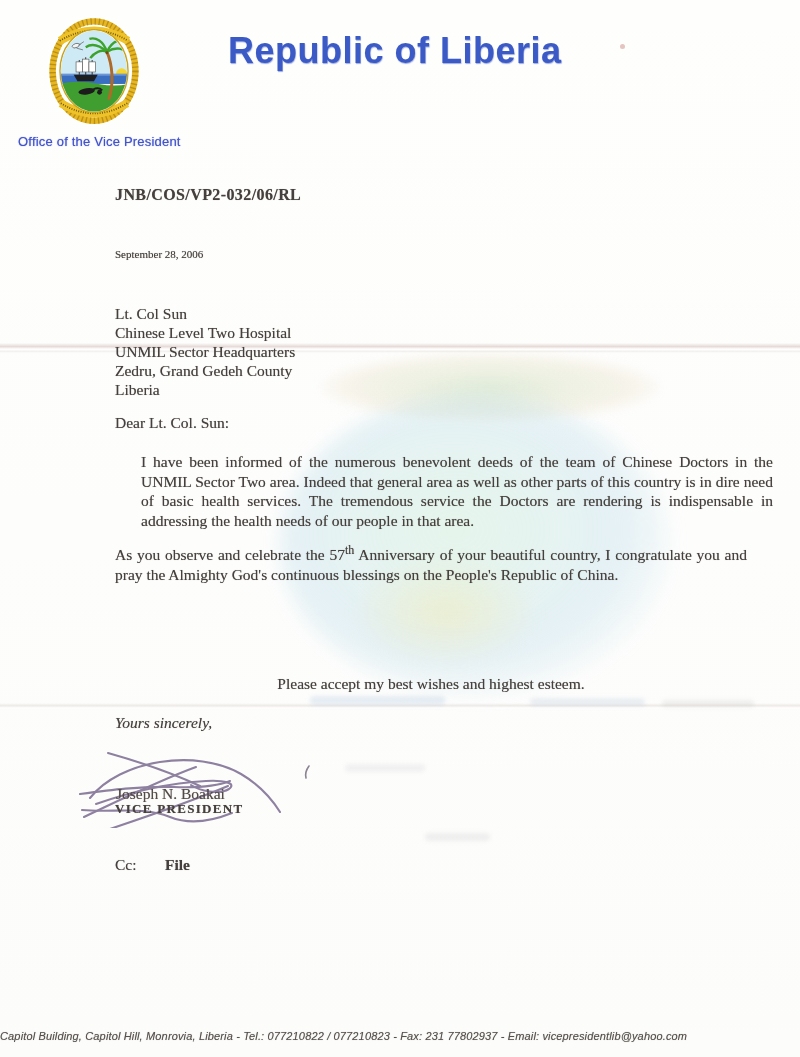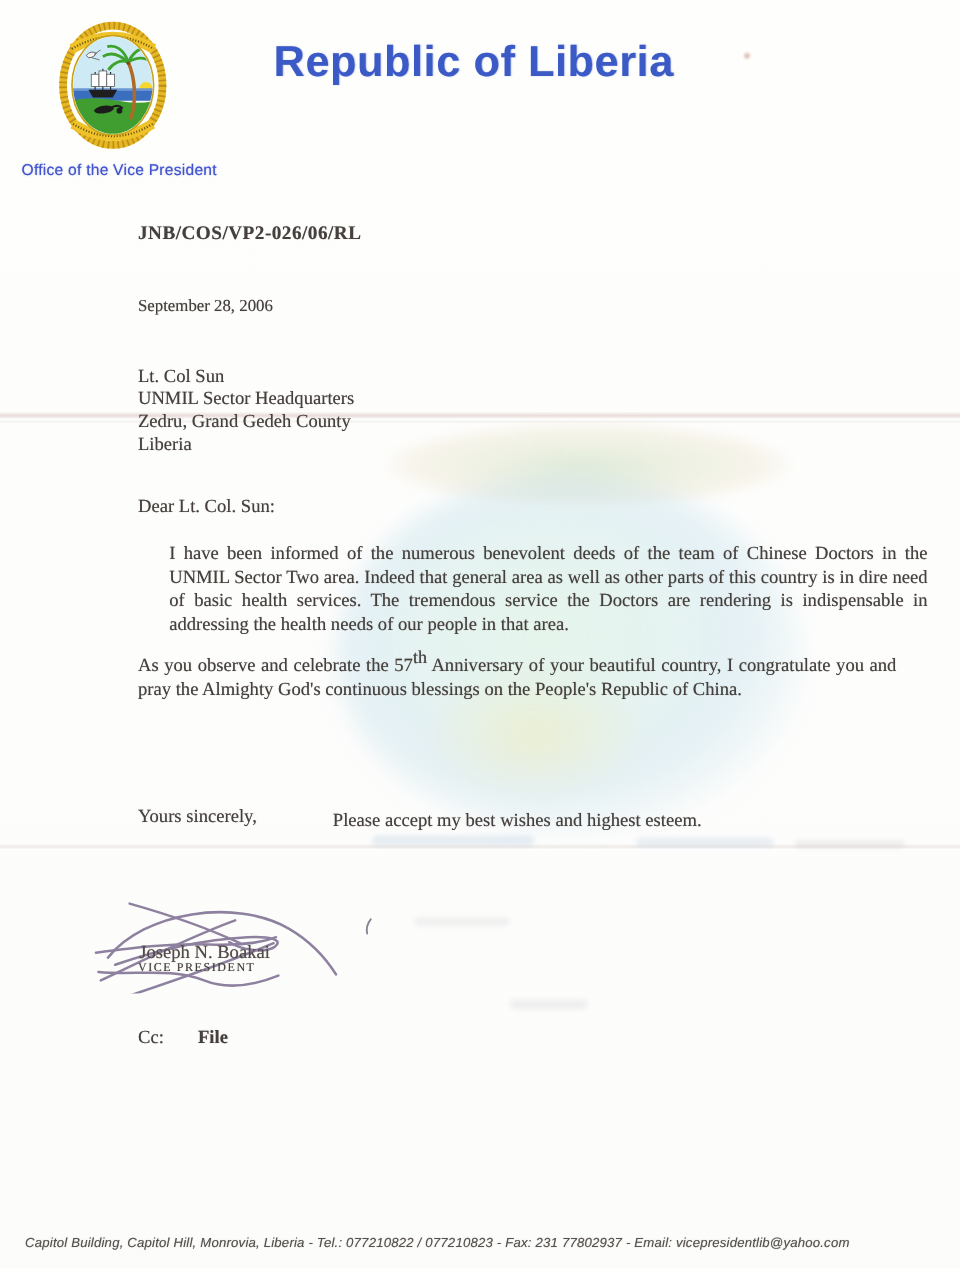--- a/index.html
+++ b/index.html
@@ -23,42 +23,42 @@
     position:absolute; left:228px; top:30px;
     font-family:"Liberation Sans", sans-serif; font-weight:bold; font-size:36px;
     color:#3b5ac6; letter-spacing:0.5px;
     text-shadow:0.6px 0.6px 1px rgba(59,90,198,0.5);
   }
   .pink-dot { position:absolute; left:620px; top:44px; width:5px; height:5px; border-radius:50%;
     background:rgba(205,150,140,0.55); filter:blur(0.7px); }
 
   
   .refline { position:absolute; left:115px; top:186px; font-weight:bold; font-size:16px; letter-spacing:0.4px; }
-  .dateline { position:absolute; left:115px; top:248px; font-size:14px; }
+  .dateline { position:absolute; left:115px; top:248px; font-size:11px; }
   .address { position:absolute; left:115px; top:304px; font-size:15.5px; line-height:19px; }
   .salutation { position:absolute; left:115px; top:414px; font-size:15.5px; }
   .para { position:absolute; left:115px; width:632px; font-size:15.5px; line-height:19.5px; text-align:justify; }
   .p1 { top:452px;margin-left:26px; }
   .p2 { top:545px; }
   .p3 { top:619px; }
   .p4 { top:674px; text-align:center; }
-  .closing { position:absolute; left:115px; top:672px; font-size:15.5px; }
-  sup { font-size:15px; vertical-align:super; line-height:0; }
+  .closing { position:absolute; left:115px; top:714px; font-size:15.5px;font-style:italic; }
+  sup { font-size:12px; vertical-align:super; line-height:0; }
 
   
   .signature { position:absolute; left:78px; top:740px; width:240px; height:88px; }
   .tickmark { position:absolute; left:300px; top:764px; width:14px; height:16px; }
   .signer-name { position:absolute; left:116px; top:785px; font-size:15.5px; color:#514a46;text-align:center; }
-  .signer-title { position:absolute; left:115px; top:801px; font-size:10px; font-weight:normal; letter-spacing:1.3px; }
+  .signer-title { position:absolute; left:115px; top:801px; font-size:13px; font-weight:bold; letter-spacing:1.3px; }
   .cc-row { position:absolute; left:115px; top:856px; font-size:15.5px; font-weight:normal; }
   .cc-value { position:absolute; left:165px; top:856px; font-size:15.5px; font-weight:bold; }
 
   
   .footer {
-    position:absolute; left:0; top:1030px; width:708px; text-align:right;
+    position:absolute; left:0; top:1030px; width:708px; text-align:left;
     font-family:"Liberation Sans", sans-serif; font-style:italic; font-size:11px;
     color:#56514c; letter-spacing:0.15px; text-shadow:0 0 0.8px rgba(80,75,70,0.5);
   }
 
   
   .crease1 { position:absolute; left:0; top:343px; width:800px; height:10px;
     background:linear-gradient(180deg, rgba(150,110,100,0) 0%, rgba(195,165,155,0.38) 35%,
       rgba(255,255,255,0.95) 62%, rgba(170,160,150,0.12) 85%, rgba(255,255,255,0) 100%);
     filter:blur(0.4px); }
   .crease2 { position:absolute; left:0; top:703px; width:800px; height:7px;
@@ -139,25 +139,26 @@
 
       <ellipse cx="42" cy="81" rx="9" ry="3.4" fill="#1c1c1c" transform="rotate(-8 42 81)"></ellipse>
       <path d="M49,79 q6,-3 10,1" fill="none" stroke="#1c1c1c" stroke-width="2"></path>
       <circle cx="56" cy="82" r="2.6" fill="#1c1c1c"></circle>
     </g>
   </svg>
 
   <div class="office-label">Office of the Vice President</div>
   <h1 class="page-title">Republic of Liberia</h1>
 
-  <div class="refline ink">JNB/COS/VP2-026/06/RL</div>
+  <div class="refline ink">JNB/COS/VP2-032/06/RL</div>
   <div class="dateline ink">September 28, 2006</div>
 
   <div class="address">
     <div class="ink">Lt. Col Sun</div>
+    <div class="ink">Chinese Level Two Hospital</div>
     <div class="ink">UNMIL Sector Headquarters</div>
     <div class="ink">Zedru, Grand Gedeh County</div>
     <div class="ink">Liberia</div>
   </div>
 
   <div class="salutation ink">Dear Lt. Col. Sun:</div>
 
   <p class="para p1 ink">I have been informed of the numerous benevolent deeds of the team of Chinese Doctors in the UNMIL Sector Two area.  Indeed that general area as well as other parts of this country is in dire need of basic health services.  The tremendous service the Doctors are rendering is indispensable in addressing the health needs of our people in that area.</p>
 
   <p class="para p2 ink"><span>As you observe and celebrate the 57</span><sup>th</sup><span> Anniversary of your beautiful country, I congratulate you and pray the Almighty God's continuous blessings on the People's Republic of China.</span></p>

